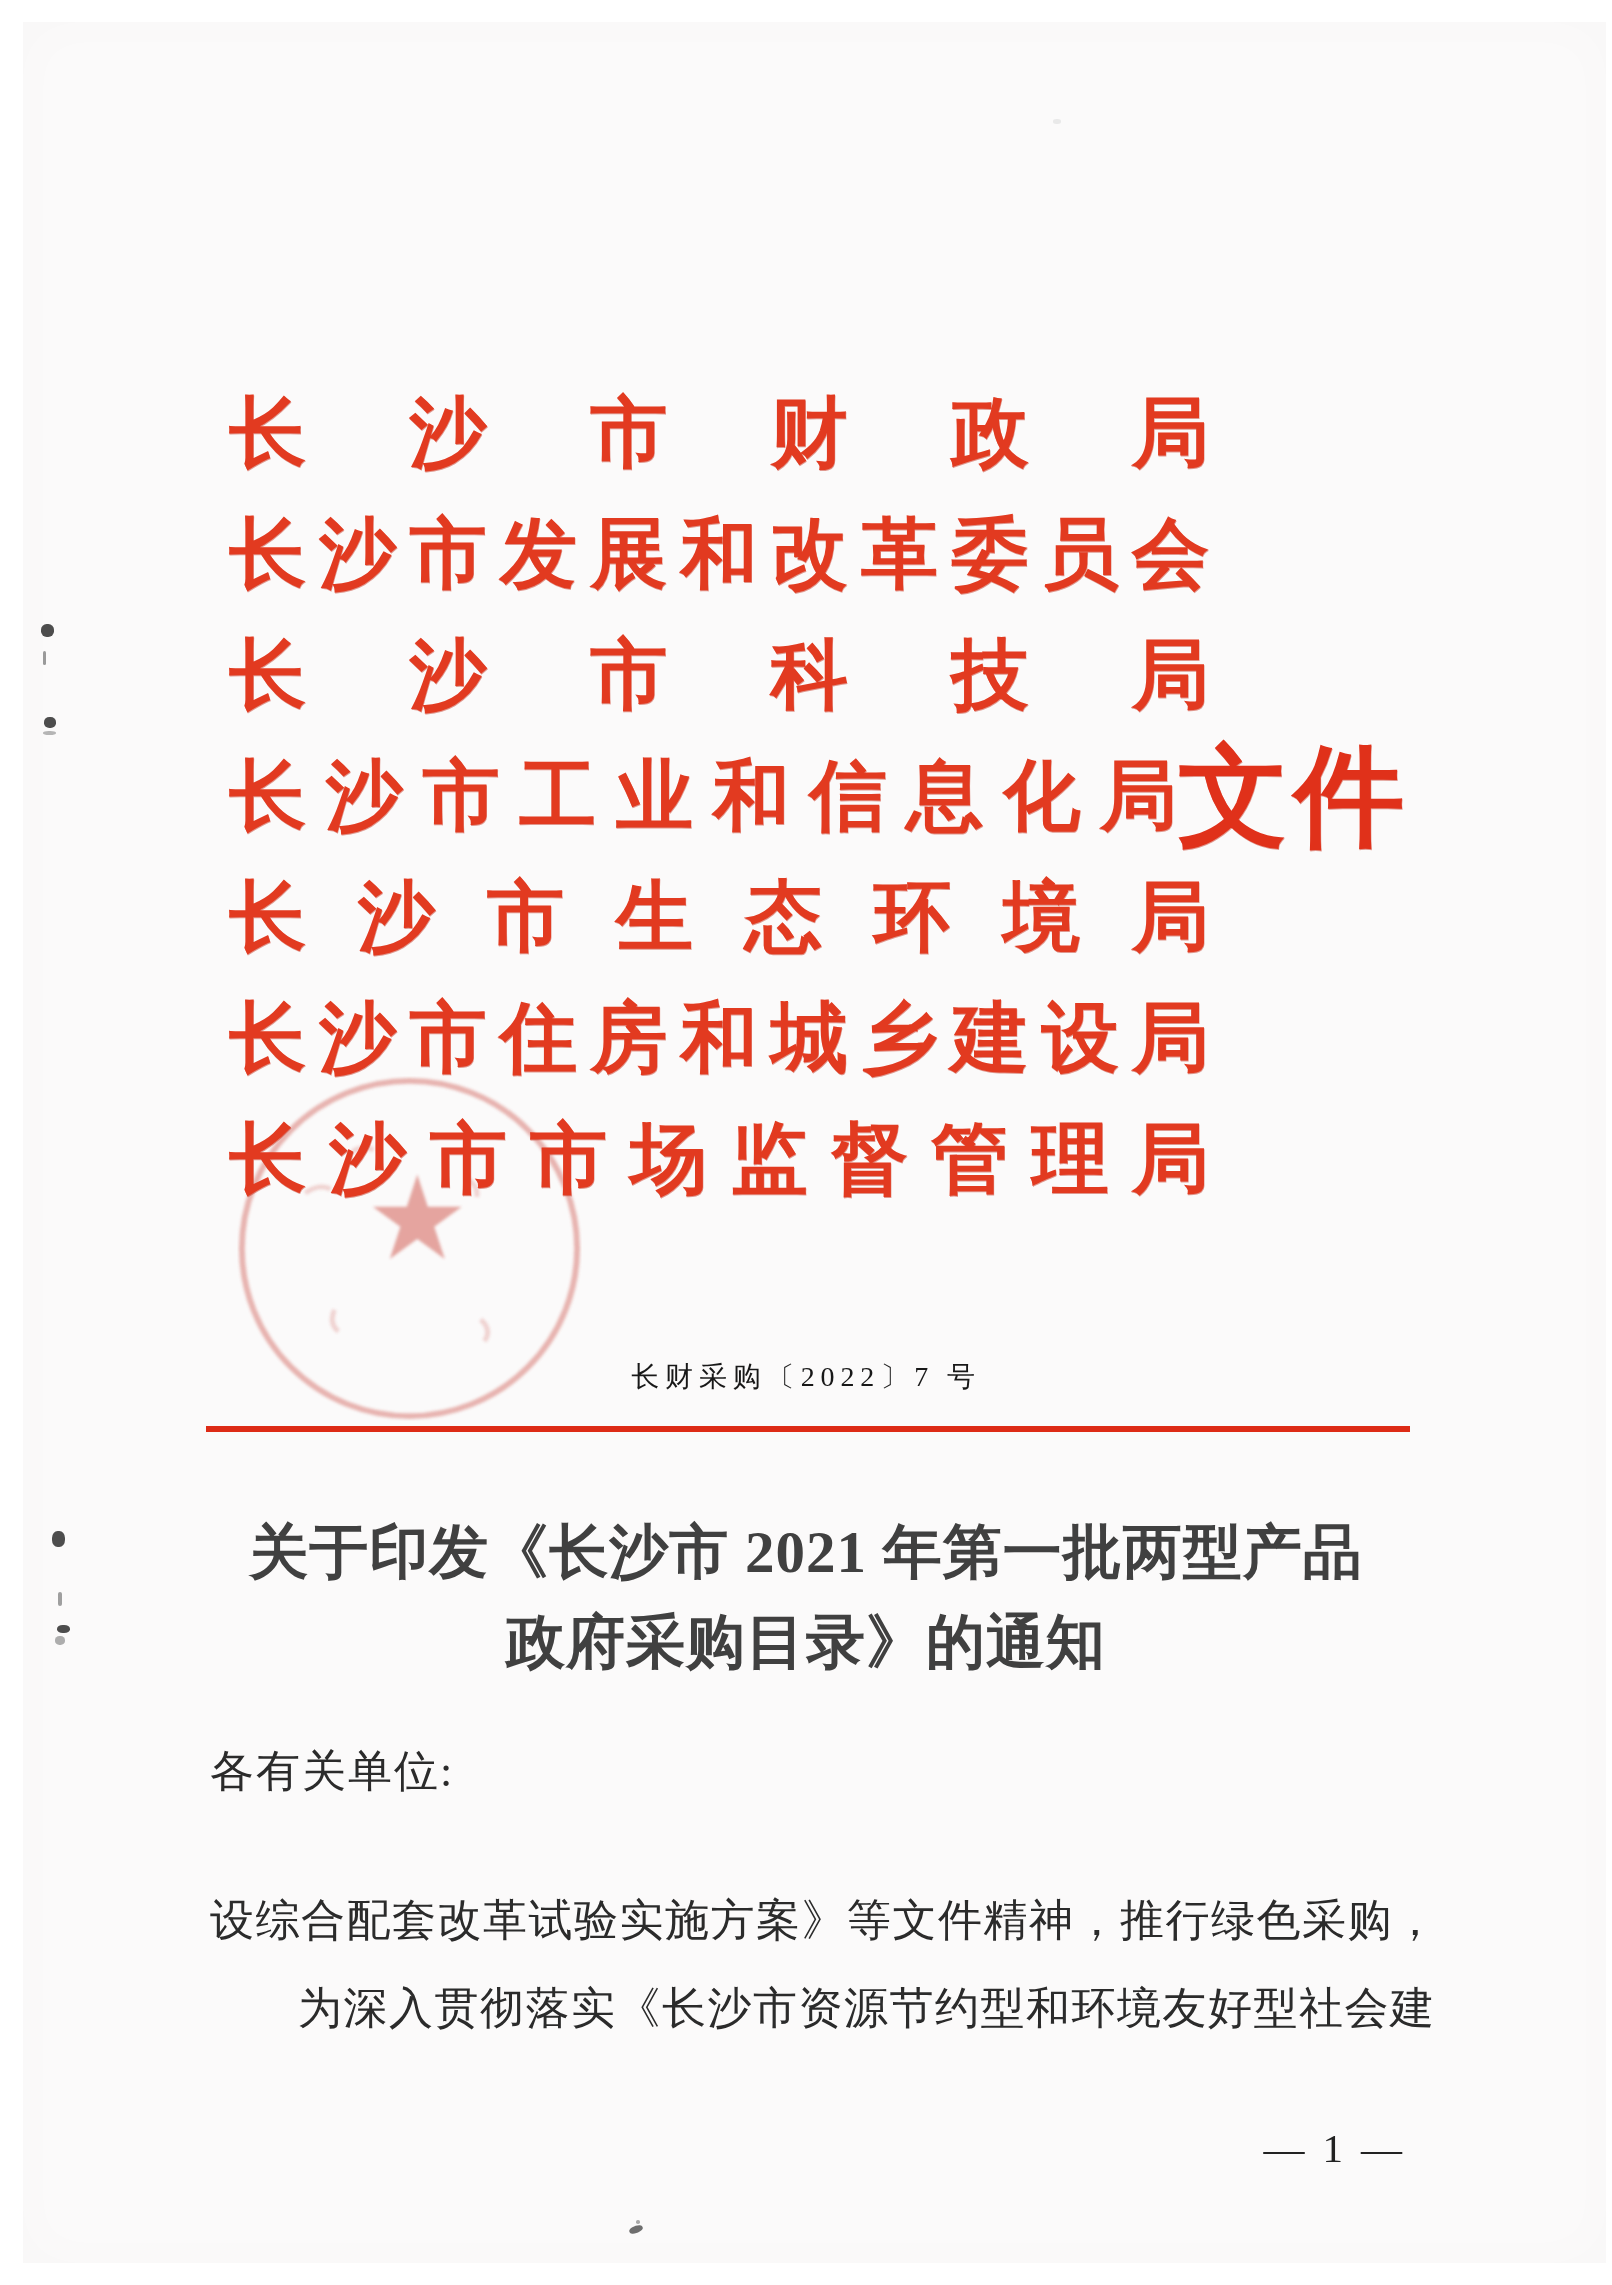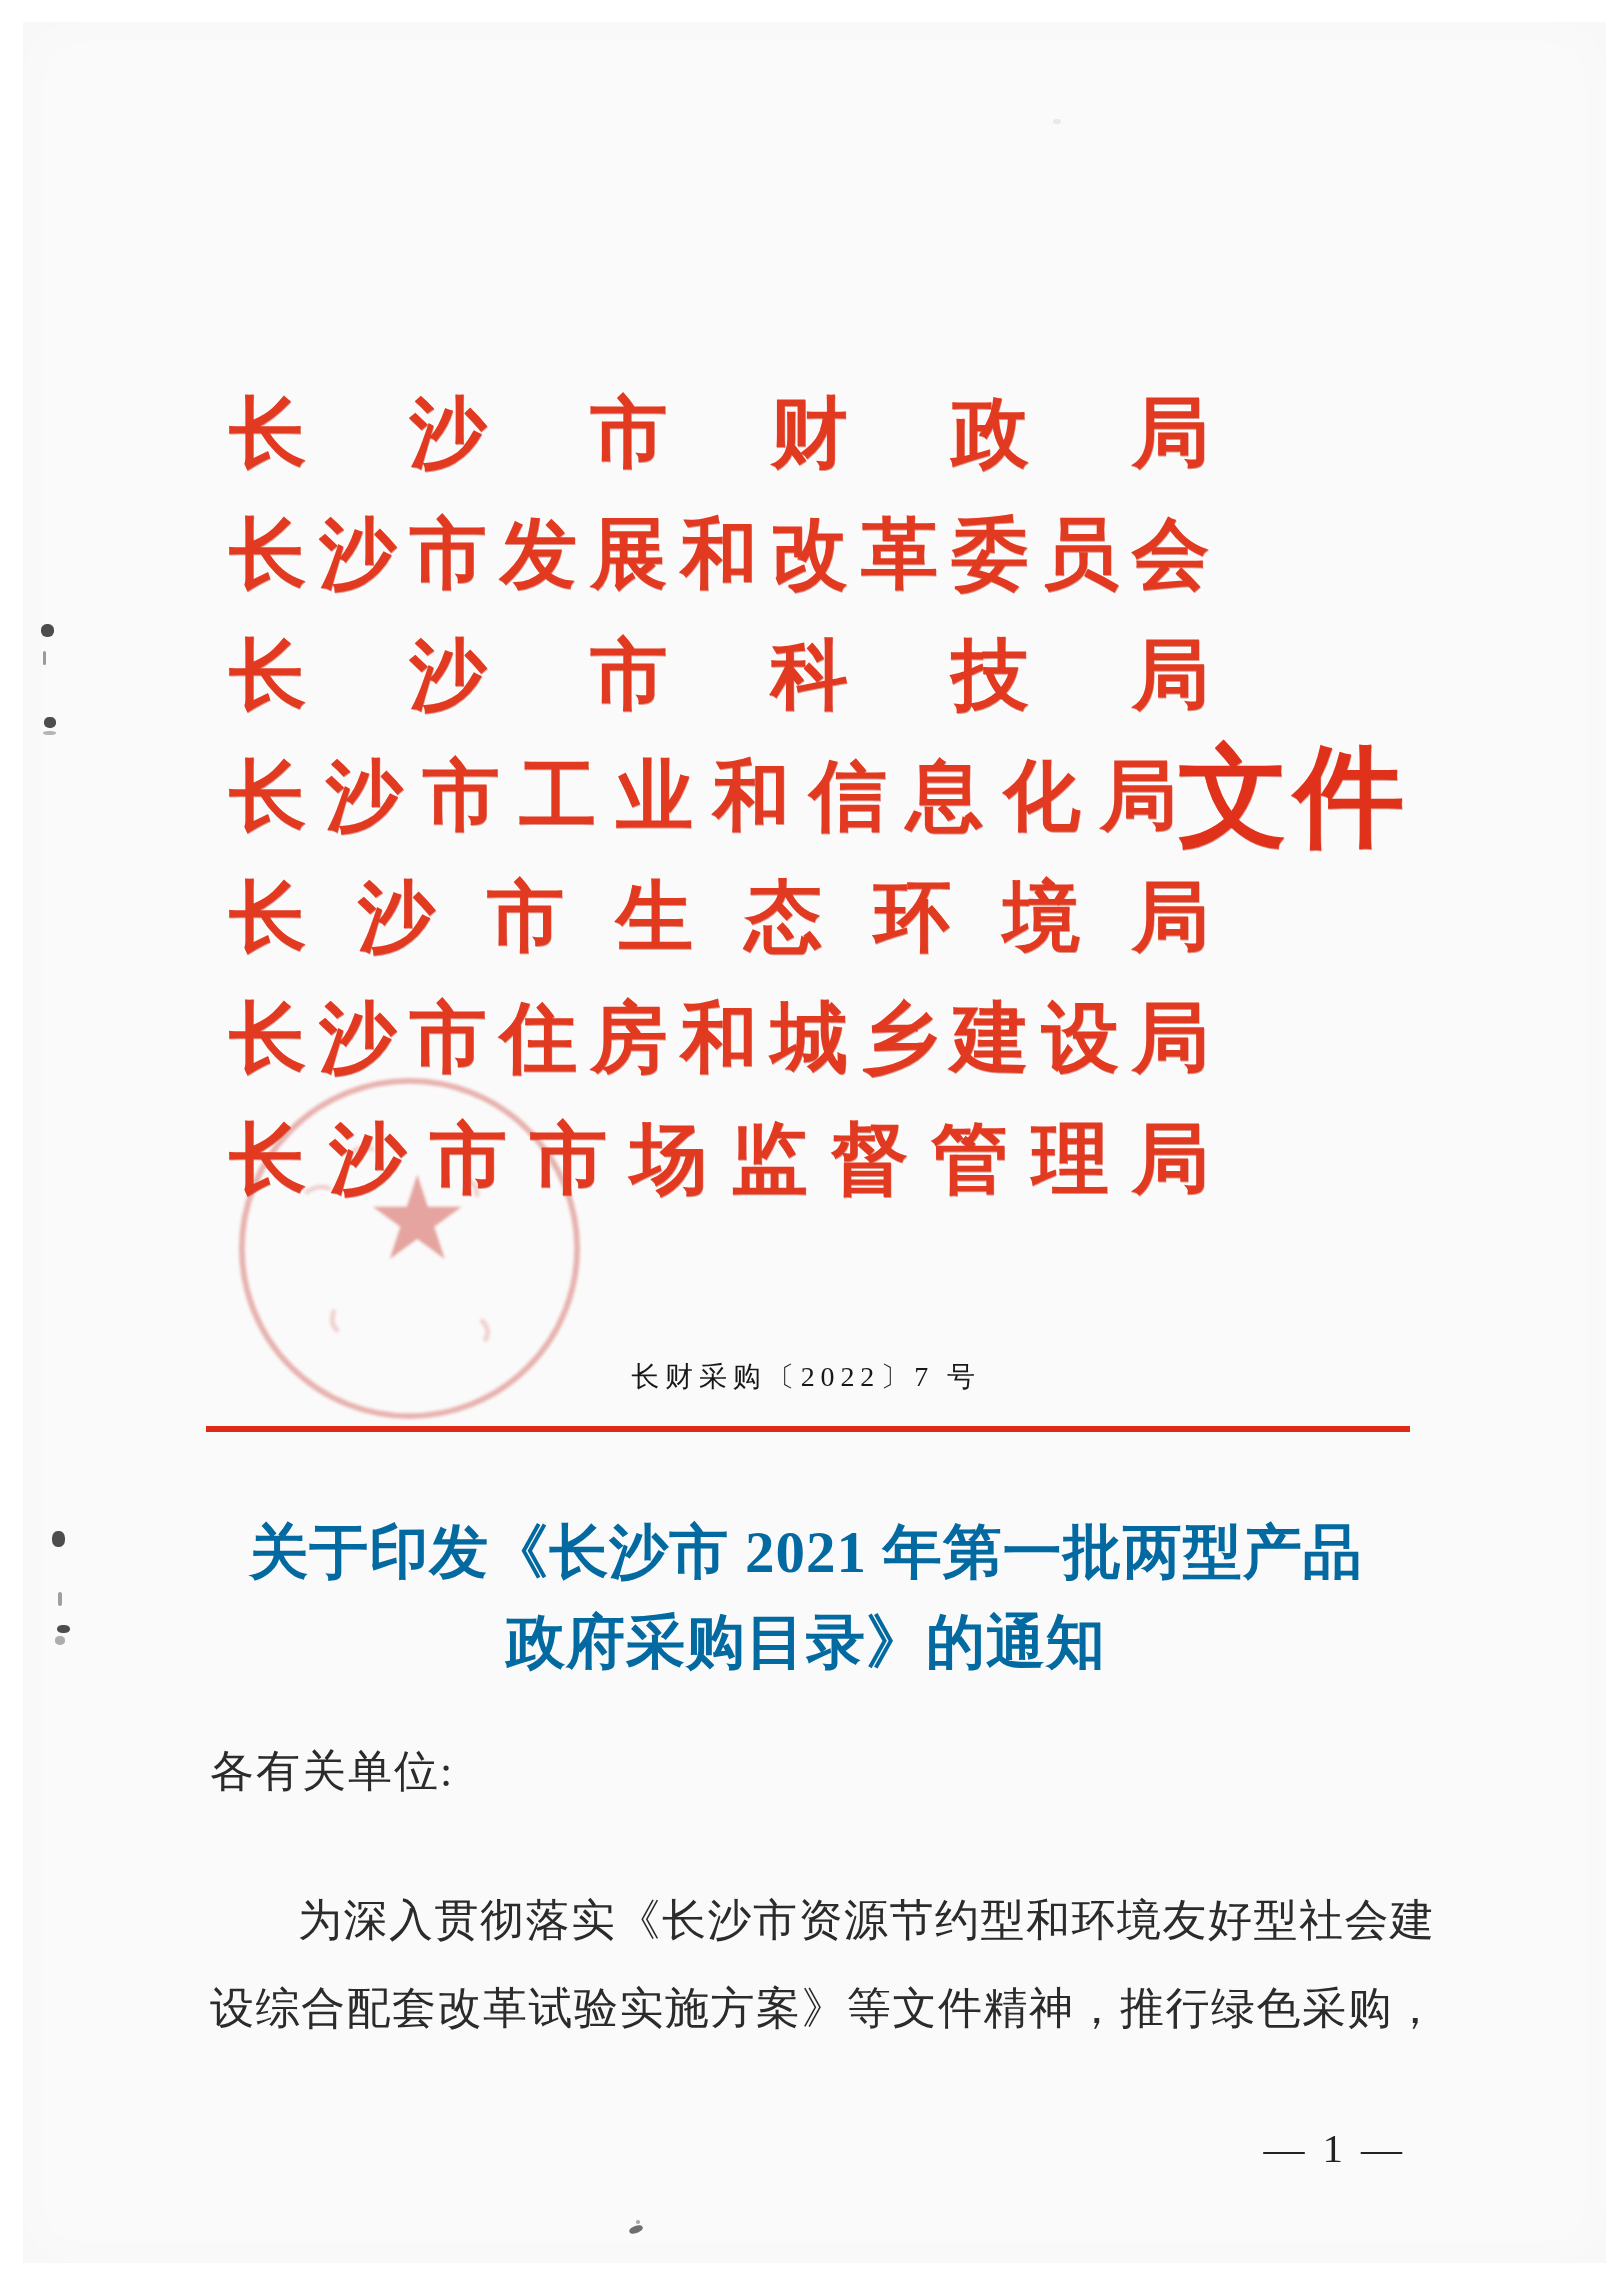--- a/index.html
+++ b/index.html
@@ -40,21 +40,21 @@
     position:absolute;left:0;top:1358px;width:1612px;text-align:center;
     font-size:28px;color:#181818;letter-spacing:5.9px;z-index:3;
   }
   .red-rule{
     position:absolute;left:206px;top:1426px;width:1204px;height:5.9px;
     background:#dd2b16;z-index:3;
   }
   
   .title{
     position:absolute;left:0;top:1507px;width:1612px;text-align:center;
-    font-weight:bold;color:#0369a1;font-size:59px;line-height:90px;letter-spacing:1px;
+    font-weight:bold;color:#404040;font-size:59px;line-height:90px;letter-spacing:1px;
   }
   
   .salutation{
     position:absolute;left:210px;top:1742px;width:1200px;
     font-size:44px;color:#2b2b2b;letter-spacing:2px;
   }
   .paragraph{
     position:absolute;left:210px;top:1877px;width:1214px;
     font-size:44px;color:#2b2b2b;letter-spacing:1.5px;line-height:88px;
   }
@@ -204,22 +204,22 @@
 <div class="red-rule"></div>
 
 <div class="title">
   <div>关于印发《长沙市 2021 年第一批两型产品</div>
   <div>政府采购目录》的通知</div>
 </div>
 
 <div class="salutation">各有关单位:</div>
 
 <div class="paragraph">
+  <div class="line">设综合配套改革试验实施方案》等文件精神，推行绿色采购，</div>
   <div class="line indent">为深入贯彻落实《长沙市资源节约型和环境友好型社会建</div>
-  <div class="line">设综合配套改革试验实施方案》等文件精神，推行绿色采购，</div>
 </div>
 
 <div class="page-number">— 1 —</div>
 
 <div class="speck s1"></div>
 <div class="speck s2"></div>
 <div class="speck s3"></div>
 <div class="speck s4"></div>
 <div class="speck s5"></div>
 <div class="speck s6"></div>

